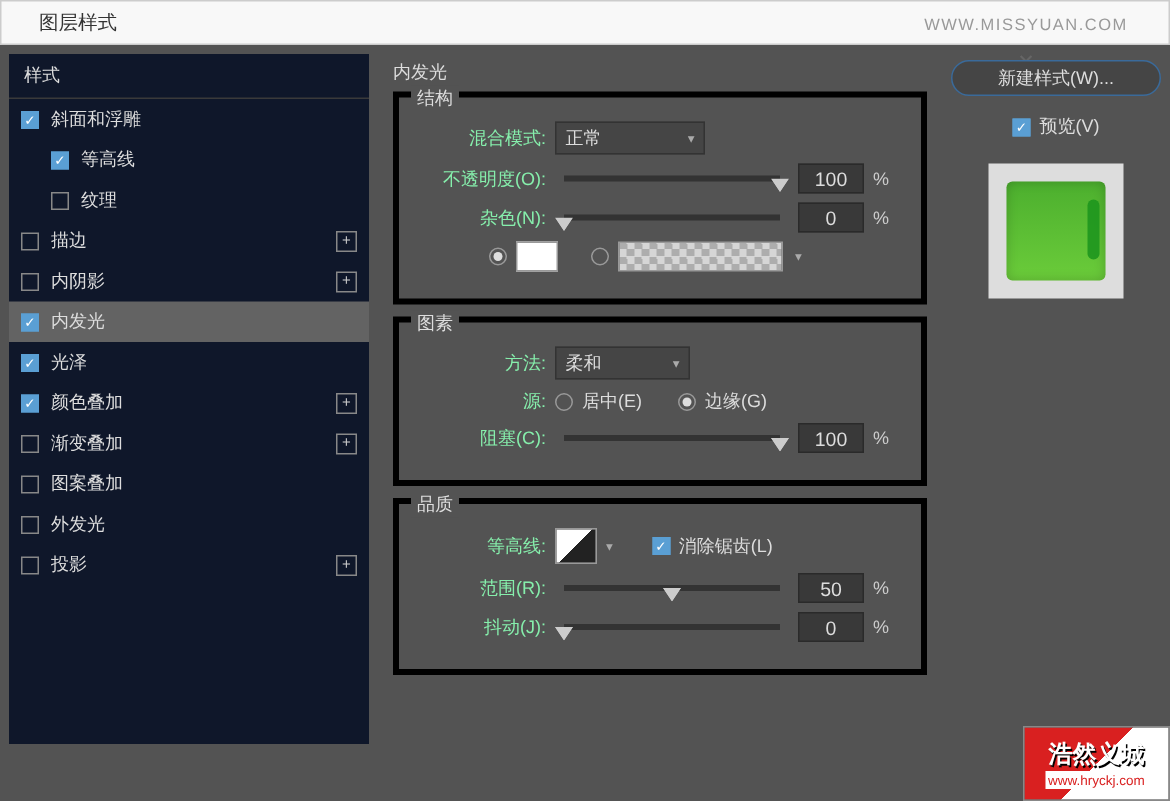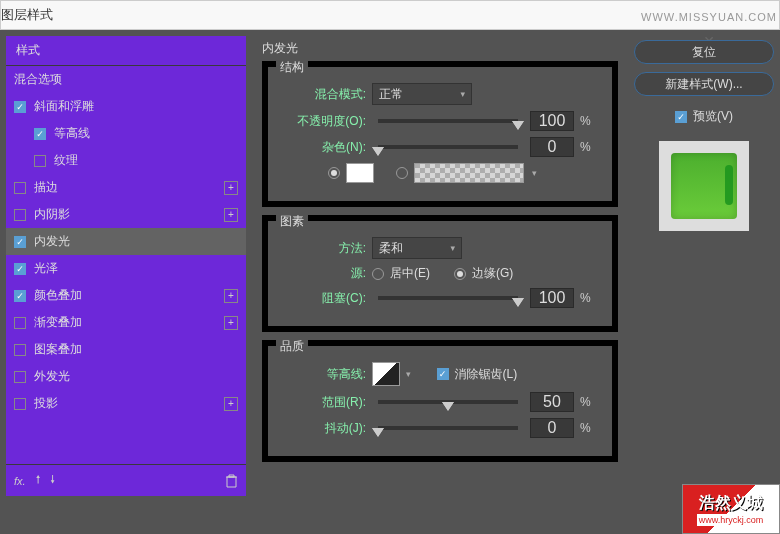--- a/index.html
+++ b/index.html
@@ -1,45 +1,45 @@
 <!DOCTYPE html>
 <html><head>
 <meta charset="utf-8">
 <style>
 * { margin: 0; padding: 0; box-sizing: border-box; font-family: "Microsoft YaHei", Arial, sans-serif; }
 body { background: #535353; width: 780px; height: 534px; overflow: hidden; position: relative; }
-.titlebar { background: #f8f8f8; height: 30px; border: 1px solid #ccc; display: flex; align-items: center; justify-content: space-between; padding: 0 0; font-size: 13px; color: #333; }
+.titlebar { background: #f8f8f8; height: 30px; border: 1px solid #ccc; display: flex; align-items: center; justify-content: space-between; padding: 0 25px; font-size: 13px; color: #333; }
 .titlebar .right { display: flex; align-items: center; gap: 10px; font-size: 11px; color: #666; }
 .watermark { position: absolute; bottom: 0; right: 0; width: 98px; height: 50px; background: linear-gradient(135deg, #d92020 0%, #d92020 50%, #fff 50%); color: #fff; font-size: 10px; display: flex; flex-direction: column; align-items: center; justify-content: center; z-index: 100; border: 1px solid #888; }
 .watermark .cn { color: #fff; font-weight: bold; font-size: 16px; text-shadow: 1px 1px 0 #000; }
 .watermark .url { background: #fff; color: #d92020; font-size: 9px; padding: 1px 2px; }
 .main { display: flex; height: 472px; padding: 6px; gap: 6px; }
-.left { width: 240px; background: #6d28d9; display: flex; flex-direction: column; }
+.left { width: 240px; background: #0f172a; display: flex; flex-direction: column; }
 .left-head { padding: 6px 10px; color: #ddd; font-size: 12px; border-bottom: 1px solid #3a3a3a; }
 .left-list { flex: 1; overflow: auto; }
 .li { display: flex; align-items: center; padding: 5px 8px; color: #ddd; font-size: 12px; cursor: pointer; }
 .li.sel { background: #636363; }
 .li .cb { width: 12px; height: 12px; border: 1px solid #888; margin-right: 8px; display: flex; align-items: center; justify-content: center; font-size: 9px; color: #fff; }
 .li .cb.on { background: #5a9fd4; border-color: #5a9fd4; }
 .li.indent { padding-left: 28px; }
 .li .plus { margin-left: auto; width: 14px; height: 14px; border: 1px solid #888; display: flex; align-items: center; justify-content: center; font-size: 10px; color: #ccc; }
 .left-foot { padding: 6px 8px; display: flex; align-items: center; gap: 10px; border-top: 1px solid #3a3a3a; color: #ccc; font-size: 11px; }
 .left-foot .trash { margin-left: auto; }
 .center { flex: 1; background: #535353; color: #ddd; font-size: 12px; padding: 4px 10px; }
 .panel-title { color: #ddd; font-size: 12px; margin-bottom: 4px; }
-.group { border: 6px solid #000000; padding: 10px 10px 12px 10px; margin-bottom: 8px; position: relative; }
+.group { border: 4px solid #000000; padding: 10px 10px 12px 10px; margin-bottom: 8px; position: relative; }
 .group .gt { position: absolute; top: -8px; left: 8px; background: #535353; padding: 0 4px; font-size: 12px; }
 .row { display: flex; align-items: center; margin: 6px 0; gap: 6px; }
 .row .lbl { width: 88px; text-align: right; color: #86efac; }
 .select { background: #454545; border: 1px solid #333; color: #ddd; height: 22px; padding: 0 6px; display: flex; align-items: center; justify-content: space-between; min-width: 90px; font-size: 12px; }
 .select .arr { font-size: 9px; color: #aaa; }
 .slider { flex: 1; height: 4px; background: #333; position: relative; margin: 0 6px; }
 .slider .thumb { position: absolute; top: -4px; width: 12px; height: 12px; background: #ddd; transform: translateX(-6px) rotate(45deg); clip-path: polygon(50% 100%, 0 0, 100% 0); background:#ccc; }
 .slider .thumb { width: 0; height: 0; border-left: 6px solid transparent; border-right: 6px solid transparent; border-top: 9px solid #ccc; transform: translateX(-6px); top: 2px; }
-.numbox { width: 44px; height: 20px; background: #393939; border: 1px solid #2a2a2a; color: #ddd; text-align: center; font-size: 16px; display: flex; align-items: center; justify-content: center; }
+.numbox { width: 44px; height: 20px; background: #393939; border: 1px solid #2a2a2a; color: #ddd; text-align: center; font-size: 13px; display: flex; align-items: center; justify-content: center; }
 .unit { width: 22px; color: #ccc; }
 .radio { width: 12px; height: 12px; border: 1px solid #999; border-radius: 50%; display: inline-flex; align-items: center; justify-content: center; }
 .radio.on::after { content: ""; width: 6px; height: 6px; background: #ddd; border-radius: 50%; }
 .swatch { width: 28px; height: 20px; border: 1px solid #999; }
 .grad { width: 110px; height: 20px; border: 1px solid #999; background: linear-gradient(to right, rgba(255,255,255,0.2), rgba(255,255,255,0.2)), repeating-conic-gradient(#999 0 25%, #ccc 0 50%) 0/10px 10px; }
 .check { width: 12px; height: 12px; border: 1px solid #888; display: inline-flex; align-items: center; justify-content: center; font-size: 9px; }
 .check.on { background: #5a9fd4; border-color: #5a9fd4; color: #fff; }
 .contour { width: 28px; height: 24px; border: 1px solid #999; background: linear-gradient(135deg, #fff 0 50%, #222 50% 100%); }
 .btn-sm { background: #454545; border: 1px solid #333; color: #ddd; padding: 4px 14px; font-size: 12px; cursor: pointer; }
 .btns-bottom { display: flex; justify-content: center; gap: 14px; margin-top: 6px; }
@@ -61,23 +61,20 @@
     <span>思缘设计论坛</span>
     <span style="letter-spacing:1px;color:#999">WWW.MISSYUAN.COM</span>
     <span style="font-size:14px;cursor:pointer">✕</span>
   </div>
 </div>
 
 <div class="main">
 
   <div class="left">
     <div class="left-head">样式</div>
-    <div class="li">
-      <span>混合选项</span>
-    </div>
     <div class="left-list" id="style-list">
         <div class="li">
           <span class="cb on">✓</span>
           <span>斜面和浮雕</span>
         </div>
         <div class="li indent">
           <span class="cb on">✓</span>
           <span>等高线</span>
         </div>
         <div class="li indent">
@@ -119,30 +116,20 @@
         <div class="li">
           <span class="cb"></span>
           <span>外发光</span>
         </div>
         <div class="li">
           <span class="cb"></span>
           <span>投影</span>
           <span class="plus">+</span>
         </div>
       </div>
-    <div class="left-foot">
-      <span style="font-style:italic">fx.</span>
-      <span>🠕</span>
-      <span>🠗</span>
-      <span class="trash">
-        <svg width="13" height="14" viewBox="0 0 13 14">
-            <path d="M2 3h9v10H2z M4 1h5v2H4z M1 3h11" fill="none" stroke="#ccc" stroke-width="1"></path>
-          </svg>
-      </span>
-    </div>
   </div>
 
   <div class="center">
     <div class="panel-title">内发光</div>
 
     <div class="group">
       <span class="gt">结构</span>
       <div class="row">
         <span class="lbl">混合模式:</span>
         <div class="select" style="width:100px">
@@ -227,21 +214,20 @@
             <div class="thumb" style="left:0%"></div>
           </div>
         <div class="numbox">0</div>
         <span class="unit">%</span>
       </div>
     </div>
 
   </div>
 
   <div class="right">
-    <div class="rbtn">复位</div>
     <div class="rbtn">新建样式(W)...</div>
     <div class="prev-row">
       <span class="check on">✓</span>
       <span>预览(V)</span>
     </div>
     <div class="preview">
       <div class="inner"></div>
     </div>
   </div>
 </div>

